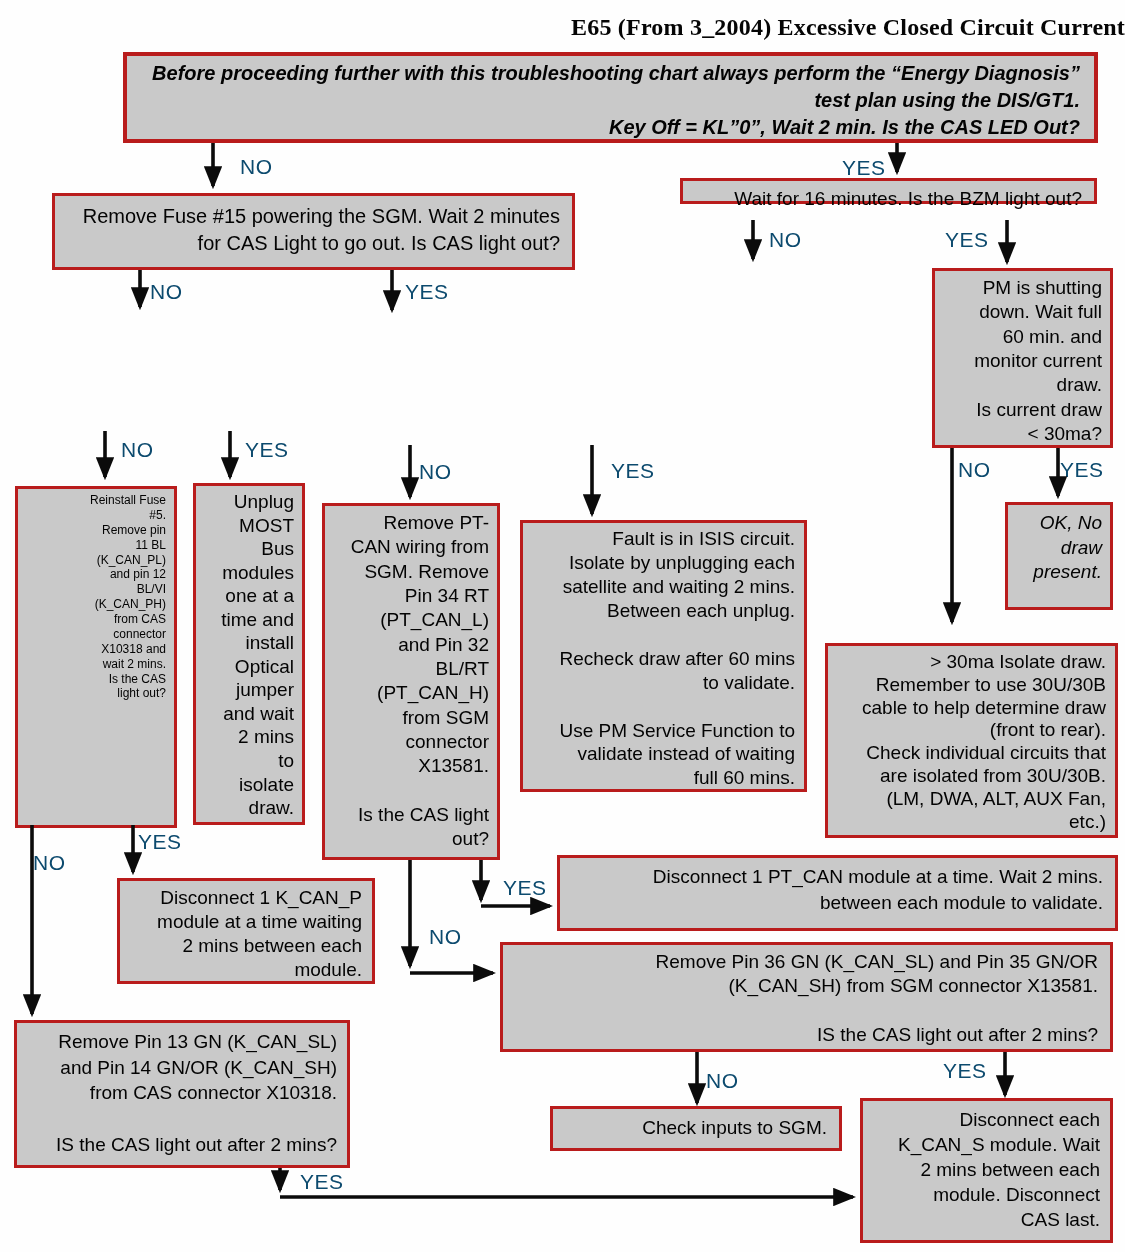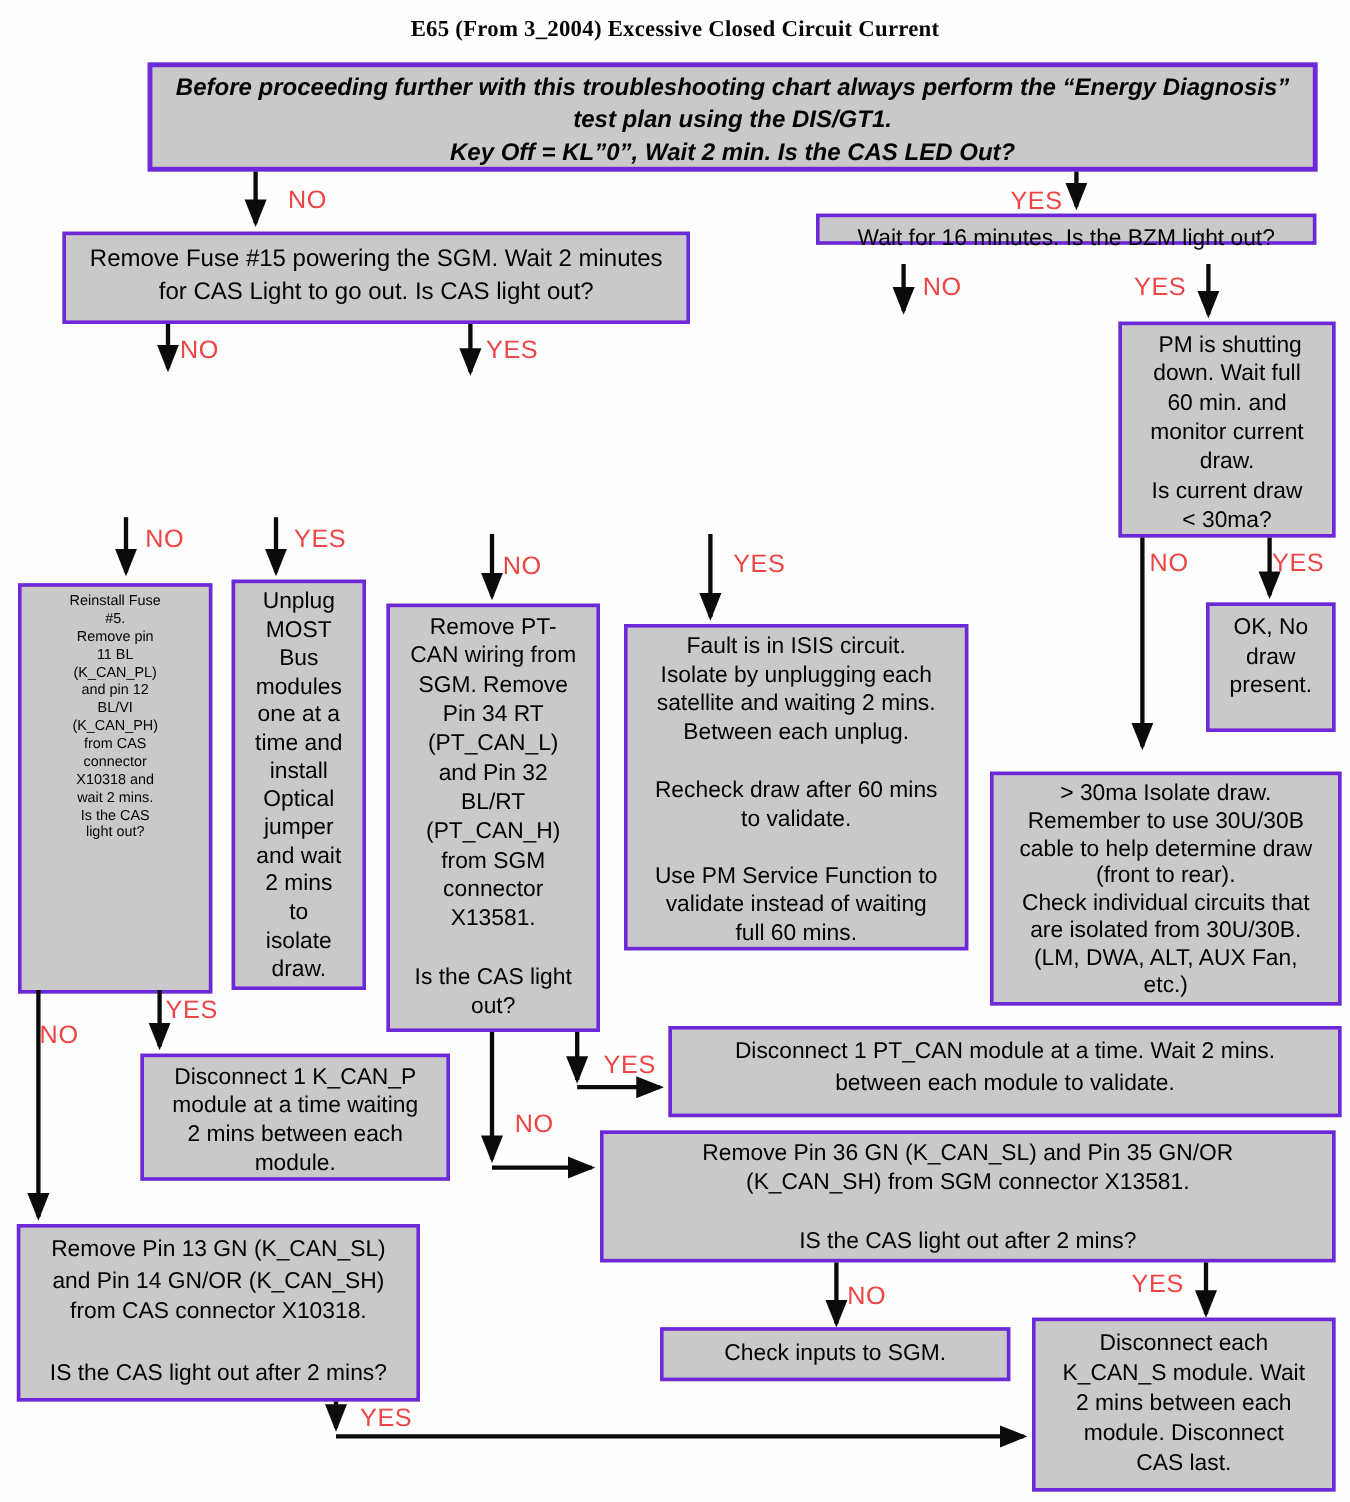--- a/index.html
+++ b/index.html
@@ -6,46 +6,46 @@
   #canvas{
     position:relative;
     width:1125px;height:1252px;
     background:#fefefe;
     font-family:"Liberation Sans", sans-serif;
     color:#000;
     overflow:hidden;
   }
   #title{
     position:absolute;left:0;top:14px;width:1125px;
-    text-align:center;
+    text-align:right;
     font-family:"Liberation Serif", serif;
     font-weight:bold;
-    font-size:19px;
+    font-size:24px;
     letter-spacing:0.2px;
     color:#050505;
   }
   .node{
     position:absolute;
     box-sizing:border-box;
     background:#c9c9c9;
-    border:3px solid #6d28d9;
+    border:3px solid #b91c1c;
     white-space:pre-line;
     color:#030303;
-    text-align:center;
+    text-align:right;
   }
   .node.start{
     border-width:4px;
     font-weight:bold;
     font-style:italic;
   }
   .lbl{
     position:absolute;
     font-size:21px;
     line-height:1;
-    color:#ef4444;
+    color:#0c4a6e;
     letter-spacing:0.5px;
   }
   #wires{
     position:absolute;left:0;top:0;
     pointer-events:none;
   }
   #wires line{stroke:#0b0b0b;stroke-width:3.6;}
 </style>
 </head>
 <body>
@@ -124,21 +124,21 @@
 satellite and waiting 2 mins.
 Between each unplug.
 
 Recheck draw after 60 mins
 to validate.
 
 Use PM Service Function to
 validate instead of waiting
 full 60 mins.</div>
 
-  <div class="node" style="left:1005px;top:502px;width:108px;height:108px;font-size:19px;line-height:1.3;padding:6px 8px;">OK, No
+  <div class="node" style="left:1005px;top:502px;width:108px;height:108px;font-size:19px;line-height:1.3;padding:6px 8px;font-style:italic;">OK, No
 draw
 present.</div>
 
   <div class="node" style="left:825px;top:643px;width:293px;height:195px;font-size:19px;line-height:1.2;padding:5px 9px;">&gt; 30ma Isolate draw.
 Remember to use 30U/30B
 cable to help determine draw
 (front to rear).
 Check individual circuits that
 are isolated from 30U/30B.
 (LM, DWA, ALT, AUX Fan,

